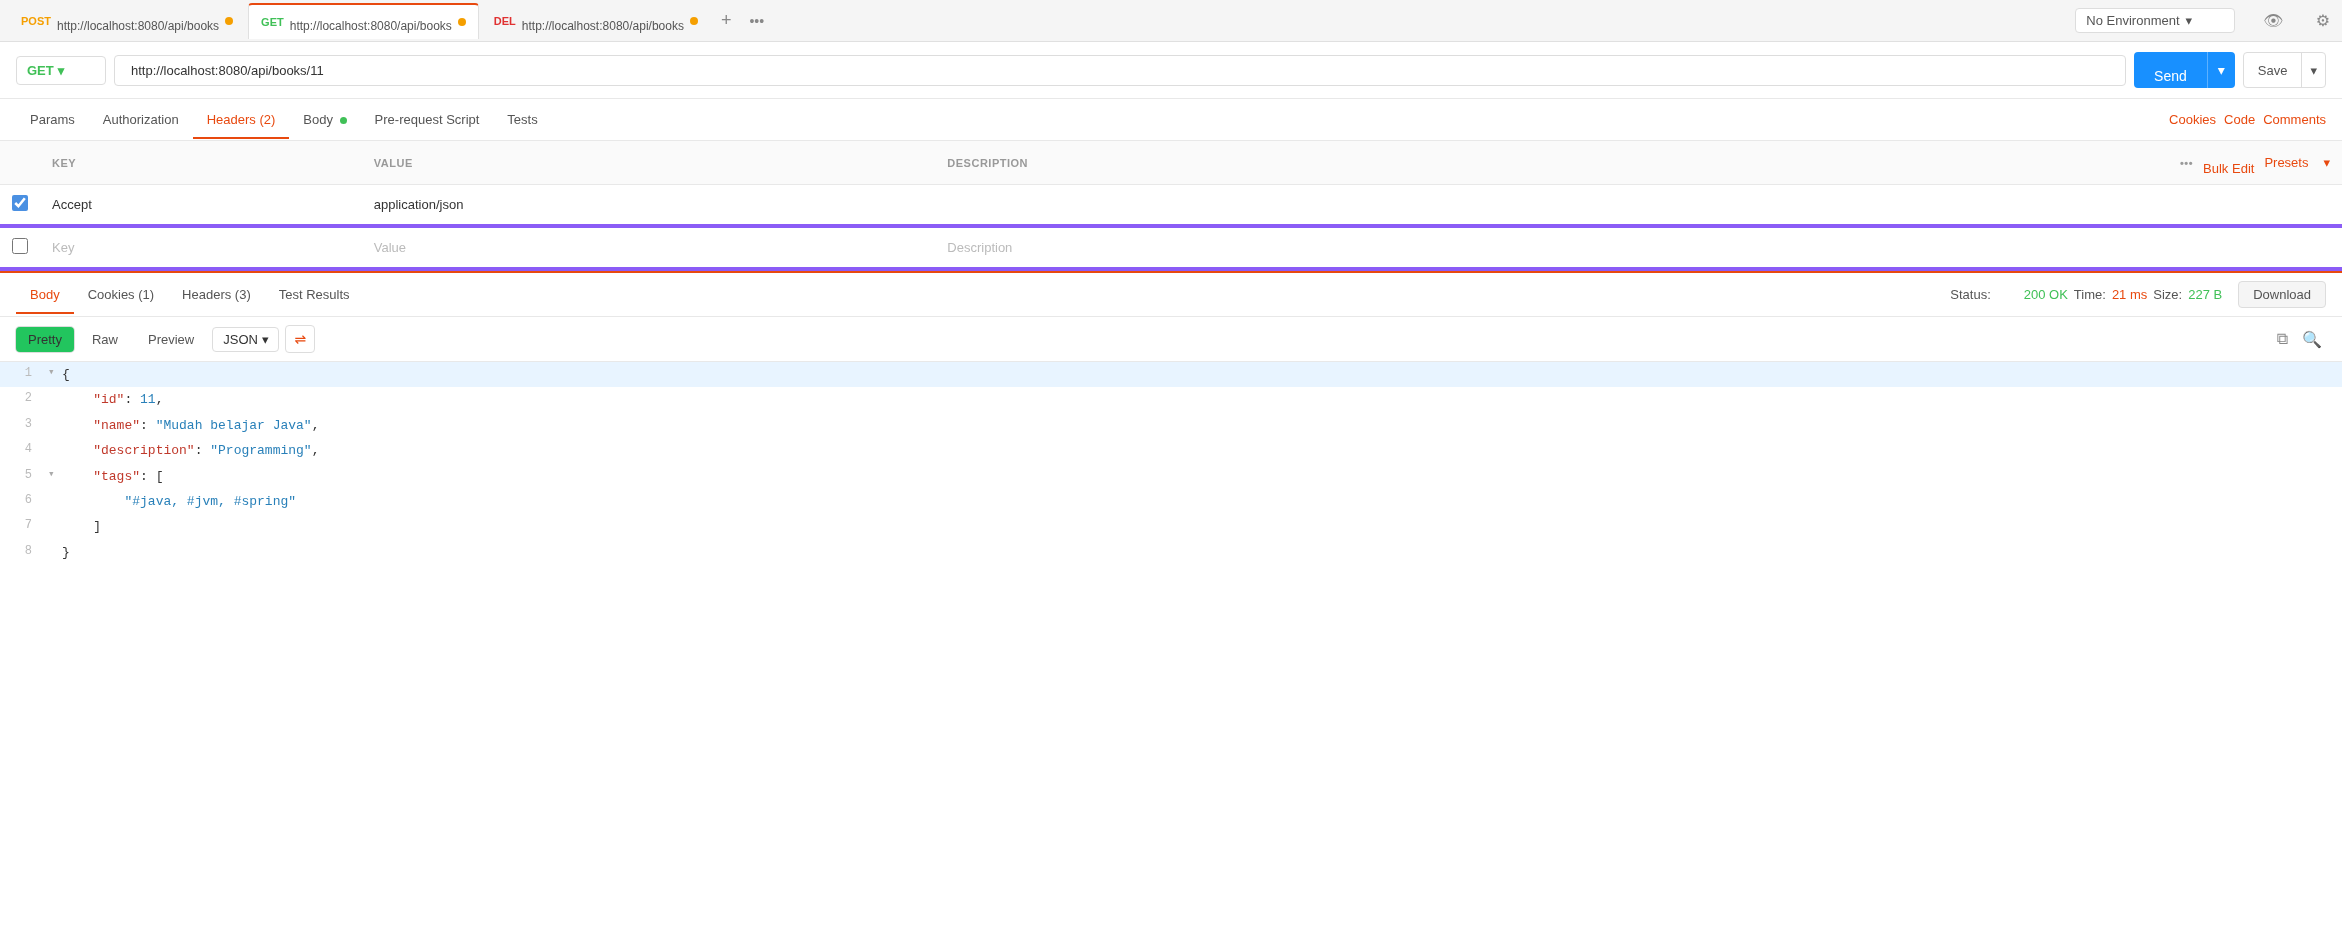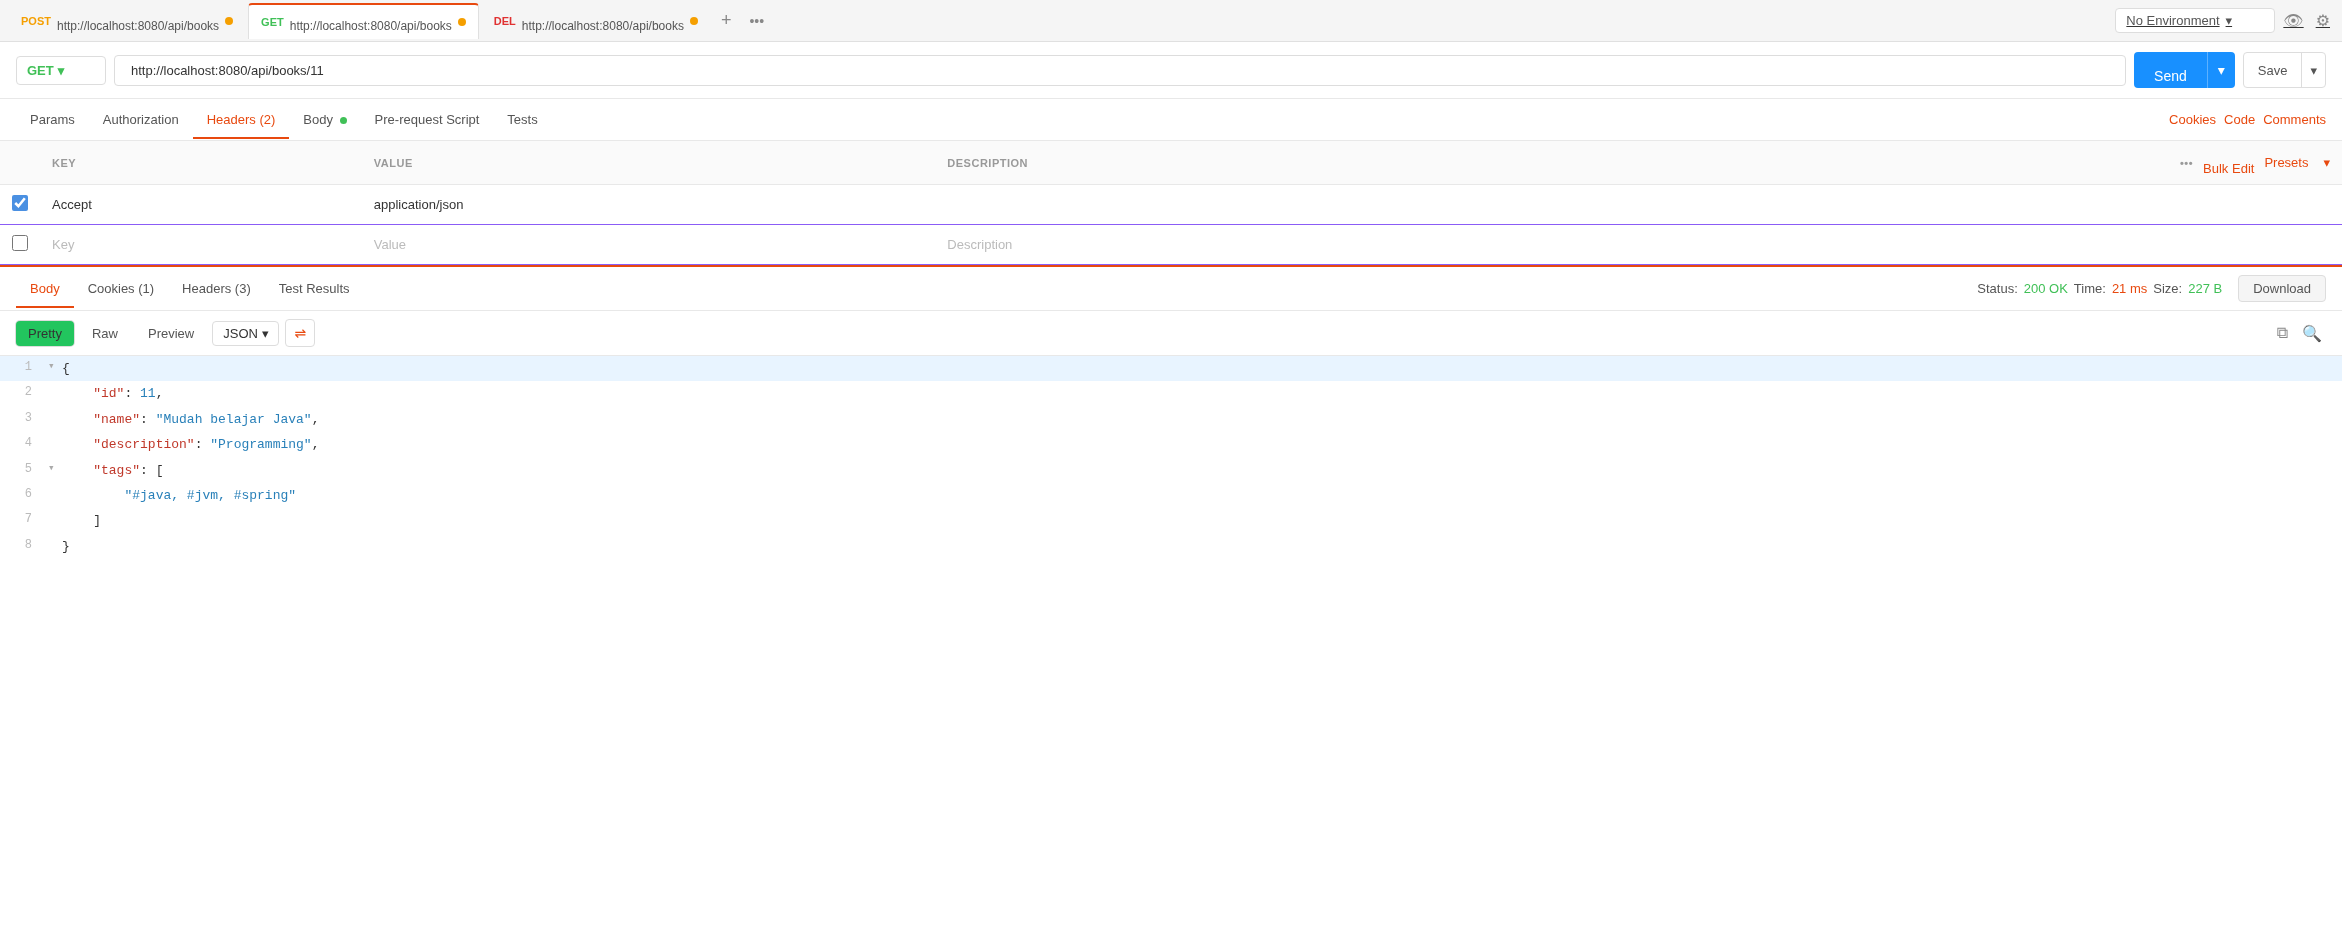--- a/index.html
+++ b/index.html
@@ -52,22 +52,21 @@
       font-size: 18px; color: #888; padding: 4px 8px;
     }
     .tab-more-btn {
       background: none; border: none; cursor: pointer;
       color: #888; padding: 4px 8px; font-size: 14px;
     }
     .env-bar {
       margin-left: auto;
       display: flex;
       align-items: center;
-      gap: 4px;
-      text-decoration: underline;
+      gap: 24px;
     }
     .env-select {
       display: flex; align-items: center; gap: 6px;
       border: 1px solid #ddd; border-radius: 4px;
       padding: 4px 10px; background: #fff; cursor: pointer;
       font-size: 13px; color: #555;
       min-width: 160px;
     }
     .env-icon-btn {
       background: none; border: none; cursor: pointer;
@@ -170,21 +169,21 @@
       text-align: left;
       padding: 8px 12px;
       font-size: 11px;
       font-weight: 600;
       color: #999;
       border-bottom: 1px solid #e8e8e8;
       letter-spacing: 0.5px;
     }
     .headers-table td {
       padding: 10px 12px;
-      border-bottom: 1px solid #8b5cf6;
+      border-bottom: 4px solid #8b5cf6;
       font-size: 13px;
       vertical-align: middle;
     }
     .headers-table tr:last-child td {
       color: #bbb;
     }
     .checkbox-col { width: 40px; text-align: center; }
     .bulk-edit-btn {
       background: none; border: none; cursor: pointer;
       color: #e8490f; font-size: 13px; margin-top: 12px;
@@ -225,21 +224,21 @@
     .resp-tab.active {
       color: #e8490f;
       border-bottom-color: #e8490f;
     }
     .resp-tab .badge { color: #555; }
     .resp-meta {
       margin-left: auto;
       display: flex; align-items: center; gap: 6px;
       font-size: 13px; color: #555;
     }
-    .status-ok { color: #40c057; font-weight: 500; }
+    .status-ok { color: #40c057; font-weight: 500; margin-left: 27px; }
     .time-ms { color: #e8490f; }
     .size-b { color: #40c057; }
     .download-btn {
       border: 1px solid #ddd; background: #f5f5f5;
       border-radius: 4px; padding: 5px 14px;
       cursor: pointer; font-size: 13px; color: #555;
       margin-left: 10px;
     }
 
     

